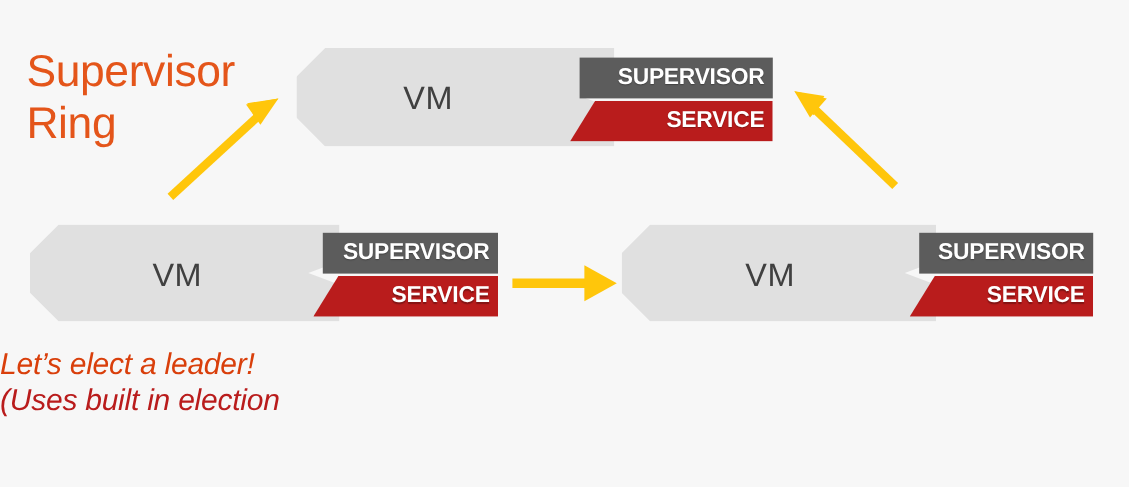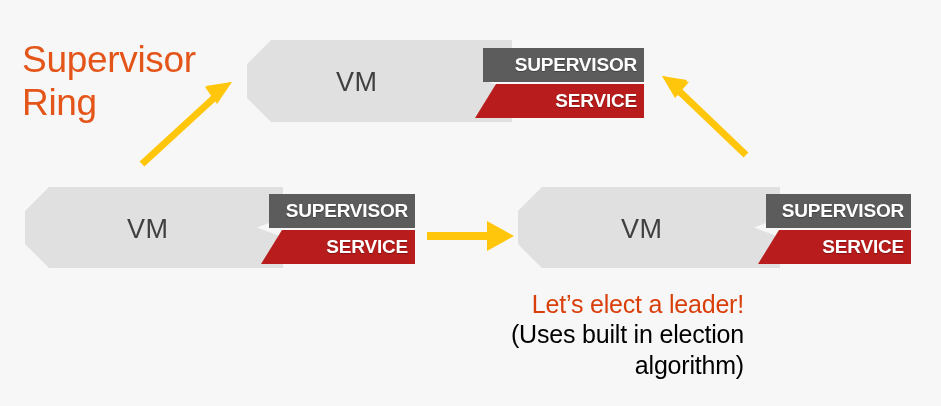--- a/index.html
+++ b/index.html
@@ -83,34 +83,35 @@
     position: absolute;
     overflow: visible;
   }
 
   
   #caption {
     position: absolute;
     left: 0;
     top: 289px;
     width: 744px;
-    text-align: right;
+    text-align: left;
+    font-style: italic;
   }
   #caption-line1 {
     display: block;
     font-size: 25px;
     line-height: 30px;
     color: #d93f0b;
     letter-spacing: -0.2px;
   }
   .caption-sub {
     display: block;
     font-size: 25px;
     line-height: 31px;
-    color: #000000;
+    color: #b91c1c;
     letter-spacing: -0.2px;
   }
 </style>
 </head>
 <body>
 
 <div id="canvas">
 
   <div id="ring-label">Supervisor
 Ring</div>
@@ -158,16 +159,15 @@
   <svg class="arrow-svg" style="left:0px; top:0px;" width="941" height="406" viewBox="0 0 941 406">
     <g>
       <line x1="427" y1="236" x2="491" y2="236" stroke="#ffc60b" stroke-width="8"></line>
       <polygon points="514,236 487,221 487,251" fill="#ffc60b"></polygon>
     </g>
   </svg>
 
   <div id="caption">
     <span id="caption-line1">Let’s elect a leader!</span>
     <span class="caption-sub">(Uses built in election</span>
-    <span class="caption-sub">algorithm)</span>
   </div>
 
 </div>
 
 </body></html>

